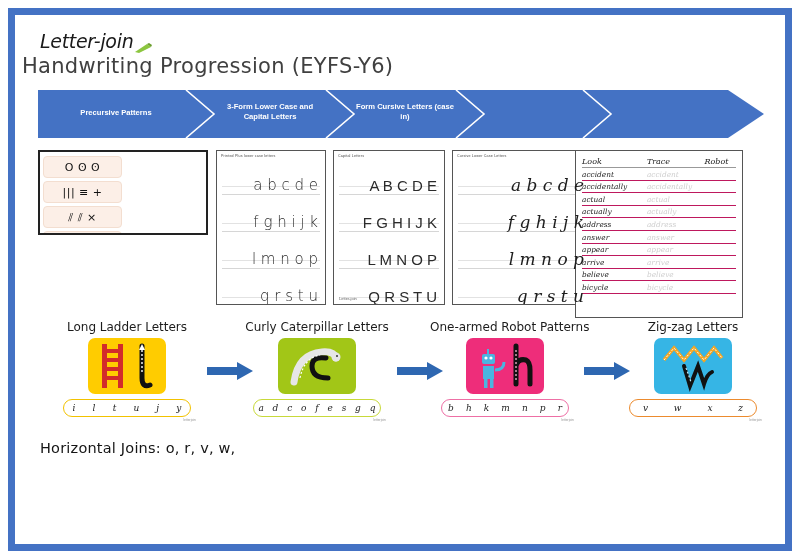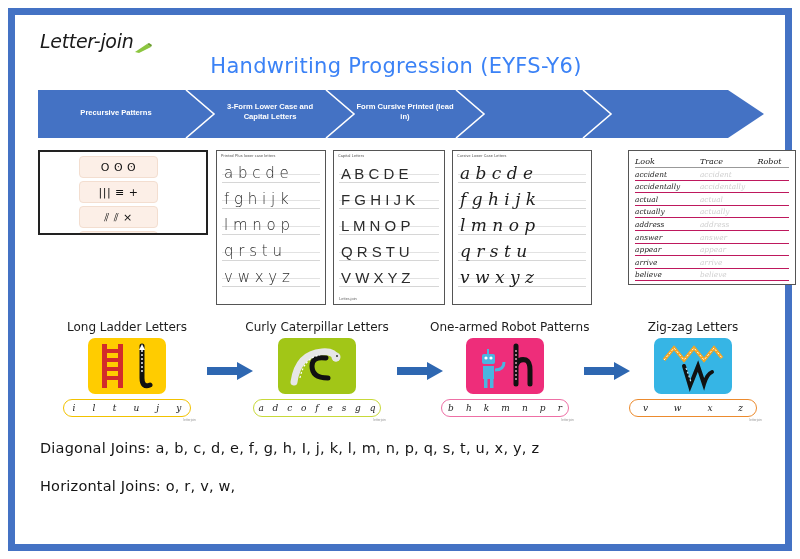--- a/index.html
+++ b/index.html
@@ -38,23 +38,23 @@
     font-style:italic;
   }
   .logo-pen{
     margin-left:2px;margin-bottom:3px;
     width:18px;height:10px;position:relative;
   }
 
   
   .title{
     position:absolute;left:0;right:8px;top:32px;
-    text-align:center;
+    text-align:left;
     font-family:"DejaVu Sans",sans-serif;
-    font-size:21px;color:#3b82f6;
+    font-size:21px;color:#404040;
     font-weight:400;letter-spacing:0.3px;
   }
 
   
   .chev-band{
     position:absolute;left:16px;top:68px;
     width:726px;height:48px;
   }
   .chev-band svg{display:block;}
   .chev-label{
@@ -77,44 +77,45 @@
     box-sizing:border-box;
     overflow:hidden;
   }
   .sheet-cap{
     font-size:3.6px;color:#444;margin:3px 0 1px 4px;
     font-family:"Liberation Sans",sans-serif;
     letter-spacing:0.2px;
   }
 
   
-  #sheet-pre{left:0;width:170px;height:85px;border:2px solid #222;background:#fff;padding-left:36px;}
+  #sheet-pre{left:0;width:170px;height:85px;border:2px solid #222;background:#fff;}
   .pp-grid{
     display:flex;flex-wrap:wrap;padding:4px 3px;gap:3px 3px;
   }
   .pp-cell{
     background:#FCEFE7;border:1px solid #f3ded0;border-radius:4px;
     height:20px;display:flex;align-items:center;justify-content:center;
     font-family:"DejaVu Sans",sans-serif;font-size:11px;color:#111;
     letter-spacing:0.5px;overflow:hidden;
   }
   .pp-w1{width:77px;}
   .pp-w2{width:77px;}
 
   
   #sheet-low{left:178px;width:110px;height:155px;}
   #sheet-cap{left:295px;width:112px;height:155px;}
   #sheet-cur{left:414px;width:140px;height:155px;}
-  #sheet-ltc{left:590px;width:168px;height:135px;}
+  #sheet-ltc{left:537px;width:168px;height:168px;}
 
   .alpha-rows{padding:2px 5px 0 5px;}
   .alpha-row{
     position:relative;height:25px;margin-bottom:1px;
-    display:flex;align-items:center;justify-content:flex-start;
+    display:flex;align-items:center;justify-content:flex-end;
     padding:0 2px;
+    margin-top:12px;
   }
   .alpha-row:before{
     content:"";position:absolute;left:0;right:0;top:50%;
     border-top:1px solid #e2e2e2;
   }
   .alpha-row:after{
     content:"";position:absolute;left:0;right:0;bottom:3px;
     border-top:1px solid #d6d6d6;
   }
   .alpha-row span{
@@ -213,21 +214,21 @@
   <div class="chev-band">
     <svg width="726" height="48" viewBox="0 0 726 48">
       <polygon points="0,0 690,0 726,24 690,48 0,48" fill="#4472C4"></polygon>
       <polyline points="148,0 176,24 148,48" fill="none" stroke="#ffffff" stroke-width="1.6"></polyline>
       <polyline points="288,0 316,24 288,48" fill="none" stroke="#ffffff" stroke-width="1.6"></polyline>
       <polyline points="418,0 446,24 418,48" fill="none" stroke="#ffffff" stroke-width="1.6"></polyline>
       <polyline points="545,0 573,24 545,48" fill="none" stroke="#ffffff" stroke-width="1.6"></polyline>
     </svg>
     <div class="chev-label" style="left:8px;top:18px;width:140px;">Precursive Patterns</div>
     <div class="chev-label" style="left:176px;top:12px;width:112px;">3-Form Lower Case and Capital Letters</div>
-    <div class="chev-label" style="left:316px;top:12px;width:102px;">Form Cursive Printed (lead in)</div>
+    <div class="chev-label" style="left:316px;top:12px;width:102px;">Form Cursive Letters (case in)</div>
   </div>
 
   <div class="sheets">
 
     <div class="sheet" id="sheet-pre">
       <div class="pp-grid">
         <div class="pp-cell pp-w1">O ʘ ʘ</div>
         <div class="pp-cell pp-w2">||| ≡ +</div>
         <div class="pp-cell pp-w1">⫽ ⫽ ×</div>
         <div class="pp-cell pp-w2">∿∿∿∿</div>
@@ -473,18 +474,17 @@
         <span>v</span>
         <span>w</span>
         <span>x</span>
         <span>z</span>
       </div>
       <div class="fam-mark">letterjoin</div>
     </div>
   </div>
 
   <div class="joins">
-    <div class="join-line">Diagonal Joins: a, b, c, d, e, f, g, h, I, j, k, l, m, n, p, q, s, t, u, x, y, z</div>
     <div class="join-line">Horizontal Joins: o, r, v, w,</div>
   </div>
 
  </div>
 </div>
 
 </body></html>

